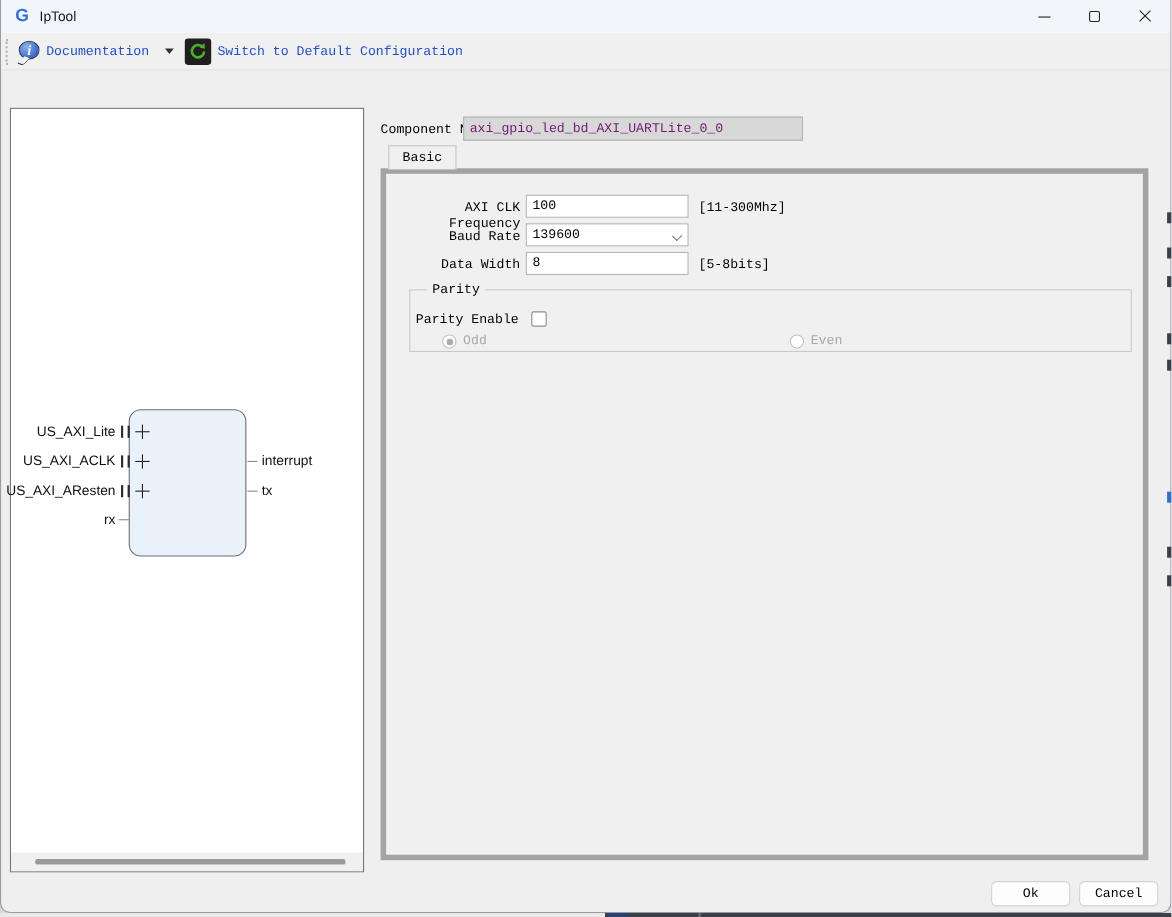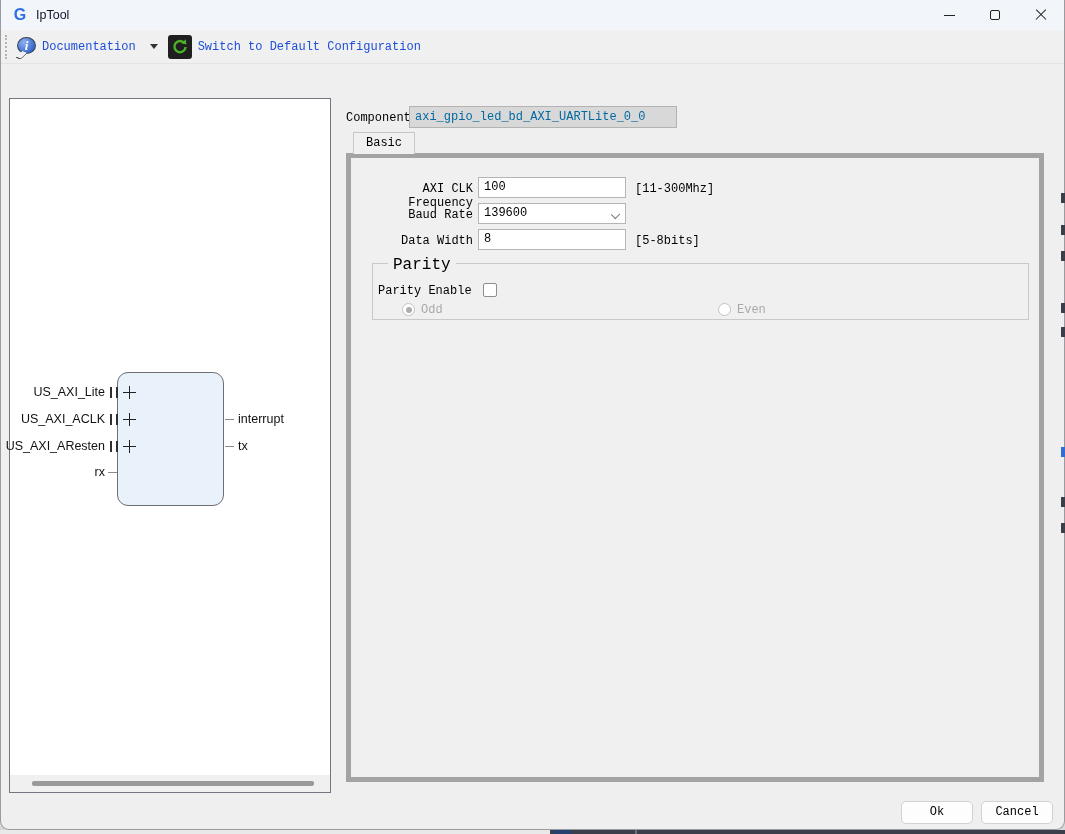--- a/index.html
+++ b/index.html
@@ -78,23 +78,23 @@
     background:#1f1f1f; display:flex; align-items:center; justify-content:center;
   }
   
   .page-title {
     position:absolute; left:0; top:73px; width:100%;
     text-align:center; font-size:17px; font-weight:bold; color:#000;
     letter-spacing:1px;
   }
   .comp-label { position:absolute; left:345px; top:111px; font-size:12px; color:#000; }
   .comp-input {
-    position:absolute; left:408px; top:106px; width:268px; height:22px;
+    position:absolute; left:420px; top:106px; width:309px; height:22px;
     background:#d8d8d8; border:1px solid #b3b3b3;
-    font-family:"Liberation Mono",monospace; font-size:12px; color:#0369a1;
+    font-family:"Liberation Mono",monospace; font-size:12px; color:#701a75;
     padding:0 5px; line-height:20px; overflow:hidden; white-space:nowrap;
   }
 
   
   .diagram-panel {
     position:absolute; left:8px; top:98px; width:322px; height:695px;
     background:#ffffff; border:1px solid #75757f;
   }
   .ip-block {
     position:absolute; left:107px; top:273px; width:107px; height:134px;
@@ -149,28 +149,28 @@
     position:absolute; right:6px; top:7px; width:7px; height:7px;
     border-left:1.4px solid #777; border-bottom:1.4px solid #777;
     transform:rotate(-45deg) scale(1,0.9); transform-origin:center;
   }
   .fieldset {
     position:absolute; left:21px; top:105px; width:657px; height:57px;
     border:1px solid #c9c9c9;
   }
   .fieldset-legend {
     position:absolute; left:15px; top:-8px; padding:0 5px;
-    background:#f1f0f1; font-size:16px; color:#000;
+    background:#f1f0f1; font-size:12px; color:#000;
   }
   .parity-enable-label { position:absolute; left:5px; top:20px; font-size:12px; color:#000; }
   .checkbox {
     position:absolute; left:110px; top:19px; width:14px; height:14px;
     background:#fff; border:1px solid #8d8d8d; border-radius:2px;
   }
-  .radio-row-item { position:absolute; top:39px; display:flex; align-items:flex-start; }
+  .radio-row-item { position:absolute; top:39px; display:flex; align-items:flex-end; }
   .radio {
     width:13px; height:13px; border-radius:50%;
     background:#fff; border:1px solid #c2c2c2; position:relative;
   }
   .radio.on::after {
     content:""; position:absolute; left:2.5px; top:2.5px; width:6px; height:6px;
     border-radius:50%; background:#adadad;
   }
   .radio-label { margin-left:6px; font-size:12px; color:#a8a8a8; }
 

